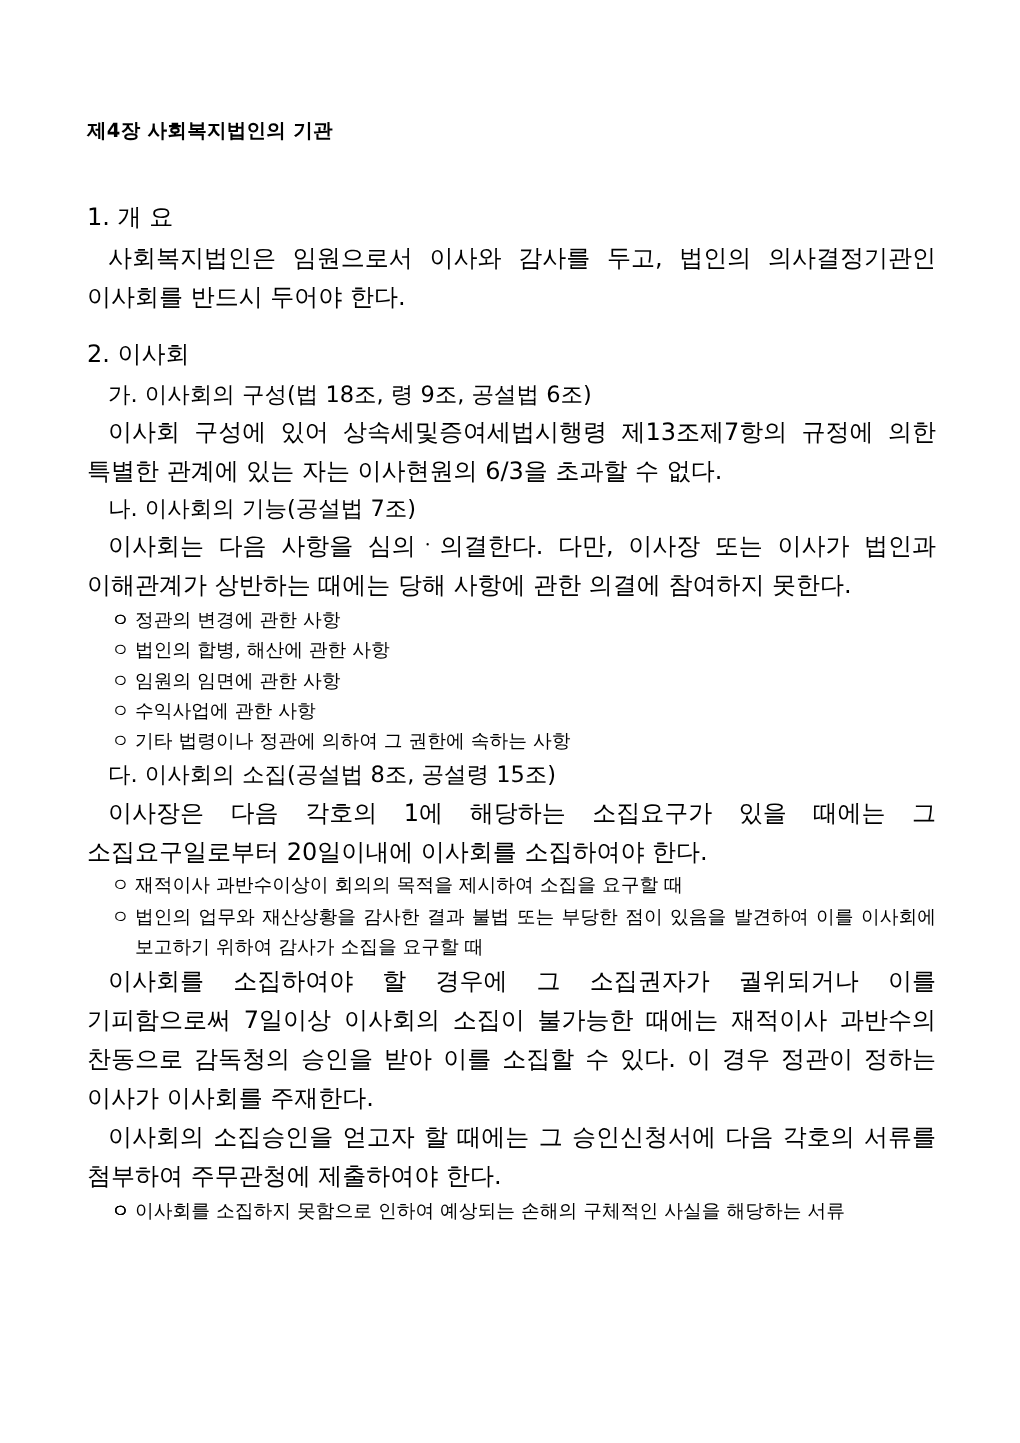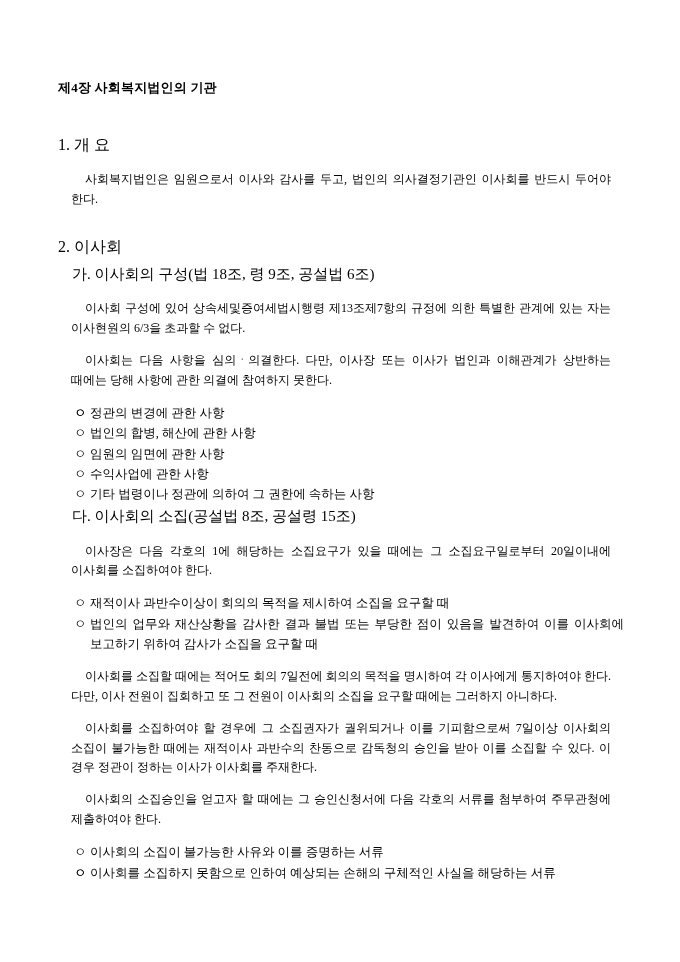--- a/index.html
+++ b/index.html
@@ -13,43 +13,42 @@
     font-family: "DejaVu Sans", sans-serif;
     color: #000000;
   }
   .page {
     position: relative;
     width: 680px;
     height: 806px;
     box-sizing: border-box;
     padding: 78px 56px 40px 58px;
     background: #ffffff;
-    font-family: Liberation Serif, serif;
   }
   .doc-title {
     font-size: 13px;
     line-height: 1.5;
     margin: 0 0 22px 0;
     letter-spacing: 0.2px;
   }
   .sec-head {
     font-size: 16px;
     line-height: 1.55;
     margin: 0 0 2px 0;
   }
   .sub-head {
     font-size: 15px;
     line-height: 1.62;
     margin: 0;
     text-indent: 14px;
   }
   .para {
-    font-size: 12px;
+    font-size: 16px;
     line-height: 1.62;
-    margin: 13px;
+    margin: 0;
     text-indent: 14px;
     text-align: justify;
     text-justify: inter-character;
     word-break: keep-all;
   }
   .bullet {
     font-size: 12.5px;
     line-height: 1.62;
     margin: 0;
     padding-left: 32px;
@@ -71,31 +70,31 @@
 <div class="page">
   <h1 class="doc-title">제4장 사회복지법인의 기관</h1>
   <div id="doc-body">
       <div class="gap-md"></div>
       <p class="sec-head">1. 개 요</p>
       <p class="para">사회복지법인은 임원으로서 이사와 감사를 두고, 법인의 의사결정기관인 이사회를 반드시 두어야 한다.</p>
       <div class="gap-md"></div>
       <p class="sec-head">2. 이사회</p>
       <p class="sub-head">가. 이사회의 구성(법 18조, 령 9조, 공설법 6조)</p>
       <p class="para">이사회 구성에 있어 상속세및증여세법시행령 제13조제7항의 규정에 의한 특별한 관계에 있는 자는 이사현원의 6/3을 초과할 수 없다.</p>
+      <p class="sub-head">나. 이사회의 기능(공설법 7조)</p>
       <p class="para">이사회는 다음 사항을 심의ㆍ의결한다. 다만, 이사장 또는 이사가 법인과 이해관계가 상반하는 때에는 당해 사항에 관한 의결에 참여하지 못한다.</p>
       <p class="bullet"><span class="mark">ㅇ</span></p>
       <p class="bullet"><span class="mark">ㅇ</span><span>정관의 변경에 관한 사항</span></p>
       <p class="bullet"><span class="mark">ㅇ</span><span>법인의 합병, 해산에 관한 사항</span></p>
       <p class="bullet"><span class="mark">ㅇ</span><span>임원의 임면에 관한 사항</span></p>
       <p class="bullet"><span class="mark">ㅇ</span><span>수익사업에 관한 사항</span></p>
       <p class="bullet"><span class="mark">ㅇ</span><span>기타 법령이나 정관에 의하여 그 권한에 속하는 사항</span></p>
       <p class="sub-head">다. 이사회의 소집(공설법 8조, 공설령 15조)</p>
       <p class="para">이사장은 다음 각호의 1에 해당하는 소집요구가 있을 때에는 그 소집요구일로부터 20일이내에 이사회를 소집하여야 한다.</p>
       <p class="bullet"><span class="mark">ㅇ</span><span>재적이사 과반수이상이 회의의 목적을 제시하여 소집을 요구할 때</span></p>
       <p class="bullet"><span class="mark">ㅇ</span><span>법인의 업무와 재산상황을 감사한 결과 불법 또는 부당한 점이 있음을 발견하여 이를 이사회에 보고하기 위하여 감사가 소집을 요구할 때</span></p>
-      <p class="para">이사회를 소집할 때에는 적어도 회의 7일전에 회의의 목적을 명시하여 각 이사에게 통지하여야 한다. 다만, 이사 전원이 집회하고 또 그 전원이 이사회의 소집을 요구할 때에는 그러하지 아니하다.</p>
       <p class="para">이사회를 소집하여야 할 경우에 그 소집권자가 궐위되거나 이를 기피함으로써 7일이상 이사회의 소집이 불가능한 때에는 재적이사 과반수의 찬동으로 감독청의 승인을 받아 이를 소집할 수 있다. 이 경우 정관이 정하는 이사가 이사회를 주재한다.</p>
       <p class="para">이사회의 소집승인을 얻고자 할 때에는 그 승인신청서에 다음 각호의 서류를 첨부하여 주무관청에 제출하여야 한다.</p>
-      <p class="bullet"><span class="mark">ㅇ</span><span>이사회의 소집이 불가능한 사유와 이를 증명하는 서류</span></p>
+      <p class="bullet"><span class="mark">ㅇ</span></p>
       <p class="bullet"><span class="mark">ㅇ</span></p>
       <p class="bullet"><span class="mark">ㅇ</span><span>이사회를 소집하지 못함으로 인하여 예상되는 손해의 구체적인 사실을 해당하는 서류</span></p>
     </div>
 </div>
 
 </body></html>

